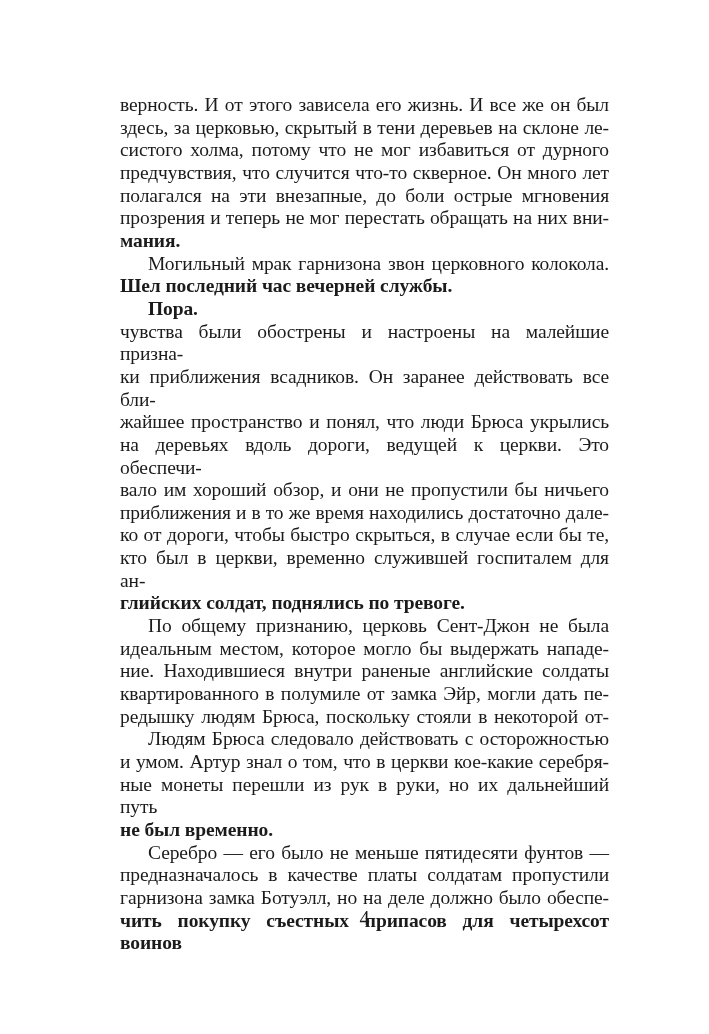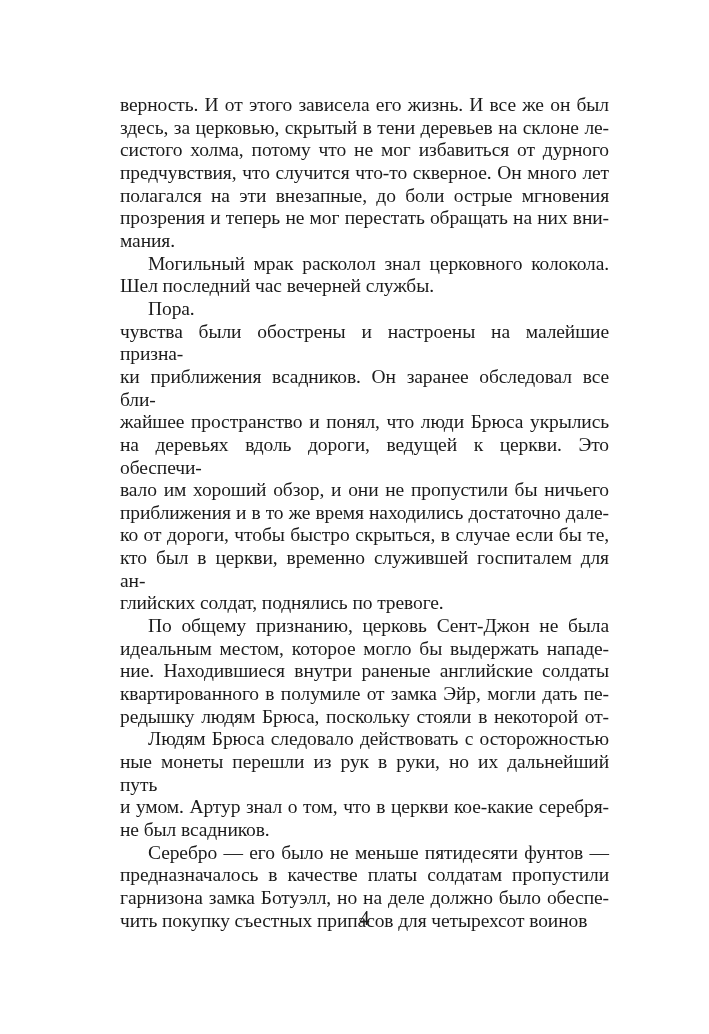--- a/index.html
+++ b/index.html
@@ -29,20 +29,21 @@
     margin: 0;
     padding: 0;
   }
   .pline {
     text-align: justify;
     text-align-last: justify;
     white-space: normal;
   }
   .pline.last {
     text-align-last: left;
+    font-weight: bold;
   }
   .pline.indent {
     text-indent: 28px;
   }
   .folio {
     position: absolute;
     left: 120px;
     width: 489px;
     top: 906px;
     text-align: center;
@@ -59,49 +60,49 @@
       <div class="para">
         <div class="pline">верность. И от этого зависела его жизнь. И все же он был</div>
         <div class="pline">здесь, за церковью, скрытый в тени деревьев на склоне ле-</div>
         <div class="pline">систого холма, потому что не мог избавиться от дурного</div>
         <div class="pline">предчувствия, что случится что-то скверное. Он много лет</div>
         <div class="pline">полагался на эти внезапные, до боли острые мгновения</div>
         <div class="pline">прозрения и теперь не мог перестать обращать на них вни-</div>
         <div class="pline last">мания.</div>
       </div>
       <div class="para">
-        <div class="pline indent">Могильный мрак расколол знал церковного колокола.</div>
+        <div class="pline indent">Могильный мрак гарнизона звон церковного колокола.</div>
         <div class="pline last">Шел последний час вечерней службы.</div>
       </div>
       <div class="para">
         <div class="pline last indent">Пора.</div>
       </div>
       <div class="para">
         <div class="pline">чувства были обострены и настроены на малейшие призна-</div>
-        <div class="pline">ки приближения всадников. Он заранее обследовал все бли-</div>
+        <div class="pline">ки приближения всадников. Он заранее действовать все бли-</div>
         <div class="pline">жайшее пространство и понял, что люди Брюса укрылись</div>
         <div class="pline">на деревьях вдоль дороги, ведущей к церкви. Это обеспечи-</div>
         <div class="pline">вало им хороший обзор, и они не пропустили бы ничьего</div>
         <div class="pline">приближения и в то же время находились достаточно дале-</div>
         <div class="pline">ко от дороги, чтобы быстро скрыться, в случае если бы те,</div>
         <div class="pline">кто был в церкви, временно служившей госпиталем для ан-</div>
         <div class="pline last">глийских солдат, поднялись по тревоге.</div>
       </div>
       <div class="para">
         <div class="pline indent">По общему признанию, церковь Сент-Джон не была</div>
         <div class="pline">идеальным местом, которое могло бы выдержать нападе-</div>
         <div class="pline">ние. Находившиеся внутри раненые английские солдаты</div>
         <div class="pline">квартированного в полумиле от замка Эйр, могли дать пе-</div>
         <div class="pline">редышку людям Брюса, поскольку стояли в некоторой от-</div>
       </div>
       <div class="para">
         <div class="pline indent">Людям Брюса следовало действовать с осторожностью</div>
+        <div class="pline">и умом. Артур знал о том, что в церкви кое-какие серебря-</div>
         <div class="pline">ные монеты перешли из рук в руки, но их дальнейший путь</div>
-        <div class="pline">и умом. Артур знал о том, что в церкви кое-какие серебря-</div>
-        <div class="pline last">не был всадников.</div>
+        <div class="pline last">не был временно.</div>
       </div>
       <div class="para">
         <div class="pline indent">Серебро — его было не меньше пятидесяти фунтов —</div>
         <div class="pline">предназначалось в качестве платы солдатам пропустили</div>
         <div class="pline">гарнизона замка Ботуэлл, но на деле должно было обеспе-</div>
         <div class="pline last">чить покупку съестных припасов для четырехсот воинов</div>
       </div>
     </div>
   <div class="folio">4</div>
 </div>

